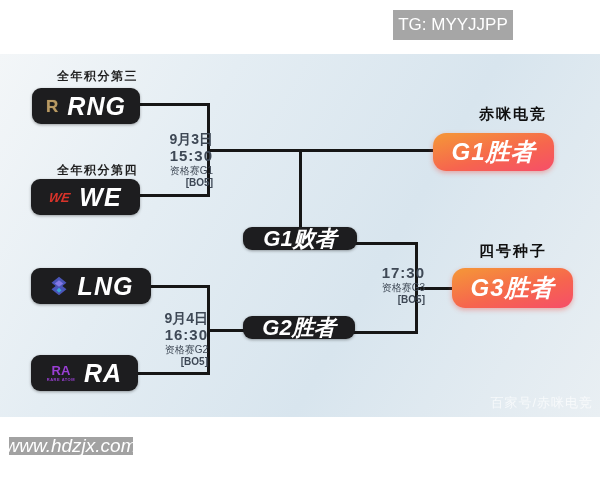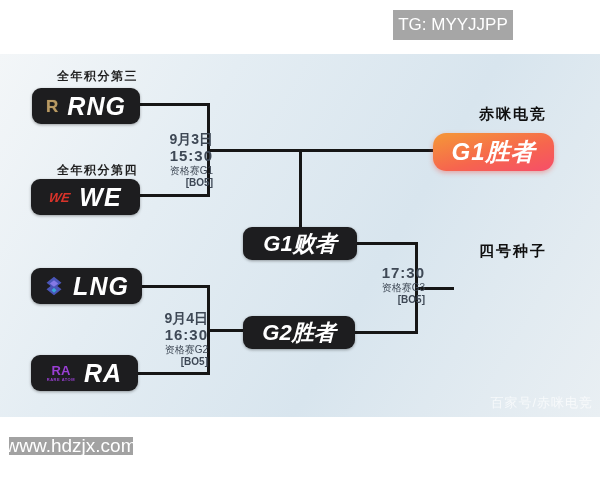--- a/index.html
+++ b/index.html
@@ -12,37 +12,37 @@
   .teambox{position:absolute;height:36px;background:#1d1d1f;border-radius:9px;
            display:flex;align-items:center;justify-content:center;gap:9px;
            box-shadow:0 1px 3px rgba(0,0,0,0.35);}
   .tname{color:#ffffff;font-weight:800;font-style:italic;font-size:25px;letter-spacing:1px;line-height:1;}
   .logo{font-weight:900;line-height:1;}
   .logo-rng{color:#b99a64;font-size:17px;text-shadow:0 0 1px #7a6336;}
   .logo-we{color:#d8332a;font-size:13px;font-style:italic;transform:skewX(-10deg);}
   .logo-ra{color:#9a3fd4;font-size:13px;display:flex;flex-direction:column;align-items:center;gap:1px;}
   .logo-ra .sub{font-size:4px;letter-spacing:0.5px;}
   .logo-svg{display:flex;align-items:center;}
-  .nodebox{position:absolute;height:33px;background:#1d1d1f;border-radius:9px;color:#fff;
+  .nodebox{position:absolute;height:23px;background:#1d1d1f;border-radius:9px;color:#fff;
            display:flex;align-items:center;justify-content:center;
            font-size:22px;font-weight:800;font-style:italic;box-shadow:0 1px 3px rgba(0,0,0,0.35);}
   .winbox{position:absolute;background:linear-gradient(165deg,#f5913a 8%,#f6654e 58%,#f64e69 100%);
           border-radius:13px;color:#fff;display:flex;align-items:center;justify-content:center;
           font-size:24px;font-weight:800;font-style:italic;letter-spacing:1px;
           box-shadow:0 2px 5px rgba(240,90,80,0.45);}
   .seedlabel{position:absolute;text-align:center;font-size:15px;font-weight:700;color:#101010;letter-spacing:2px;}
   .match{position:absolute;width:80px;text-align:right;color:#3e4855;}
   .m-date{font-size:14px;font-weight:700;line-height:1.15;}
   .m-time{font-size:15px;font-weight:700;letter-spacing:1px;line-height:1.15;}
   .m-stage{font-size:10px;font-weight:400;margin-top:1px;line-height:1.2;}
   .m-format{font-size:10px;font-weight:700;line-height:1.2;}
   .tg-badge{position:absolute;left:393px;top:10px;width:120px;height:30px;background:#a6a6a6;
             color:#fff;display:flex;align-items:center;justify-content:center;font-size:17px;}
   .site-badge{position:absolute;left:9px;top:437px;width:124px;height:18px;background:#a2a2a2;
-              color:#fff;display:flex;align-items:center;justify-content:center;font-size:19px;}
+              color:#fff;display:flex;align-items:center;justify-content:center;font-size:19px;font-style:italic;}
   .credit{position:absolute;right:7px;top:340px;color:rgba(255,255,255,0.68);font-size:13px;letter-spacing:1px;}
 </style>
 </head>
 <body>
 
 <div class="stage">
 
   <div class="tg-badge">TG: MYYJJPP</div>
 
   <div class="photo">
@@ -66,21 +66,21 @@
       <span class="logo logo-rng">R</span>
       <span class="tname">RNG</span>
     </div>
 
     <div class="rank" style="left:48px;top:108px">全年积分第四</div>
     <div class="teambox" style="left:31px;top:125px;width:109px">
       <span class="logo logo-we">WE</span>
       <span class="tname">WE</span>
     </div>
 
-    <div class="teambox" style="left:31px;top:214px;width:111px">
+    <div class="teambox" style="left:31px;top:214px;width:120px">
       <span class="logo-svg">
         <svg width="20" height="20" viewBox="0 0 24 24">
           <polygon points="12,1 21,8 16,12 21,16 12,23 3,16 8,12 3,8" fill="#4a55b8"></polygon>
           <polygon points="12,5 17,9 12,13 7,9" fill="#8579e6"></polygon>
           <polygon points="12,14 15,17 12,20 9,17" fill="#3aa7d8"></polygon>
         </svg>
       </span>
       <span class="tname">LNG</span>
     </div>
 
@@ -109,19 +109,20 @@
       <div class="m-stage">资格赛G3</div>
       <div class="m-format">[BO5]</div>
     </div>
 
     <div class="nodebox" style="left:243px;top:173px;width:114px">G1败者</div>
     <div class="nodebox" style="left:243px;top:262px;width:112px">G2胜者</div>
 
     <div class="seedlabel" style="left:453px;top:51px;width:120px">赤咪电竞</div>
     <div class="winbox" style="left:433px;top:79px;width:121px;height:38px">G1胜者</div>
     <div class="seedlabel" style="left:453px;top:188px;width:120px">四号种子</div>
+    <div class="winbox" style="left:452px;top:214px;width:121px;height:40px">G3胜者</div>
 
     <div class="credit">百家号/赤咪电竞</div>
   </div>
 
   <div class="site-badge">www.hdzjx.com</div>
 
 </div>
 
 </body></html>

